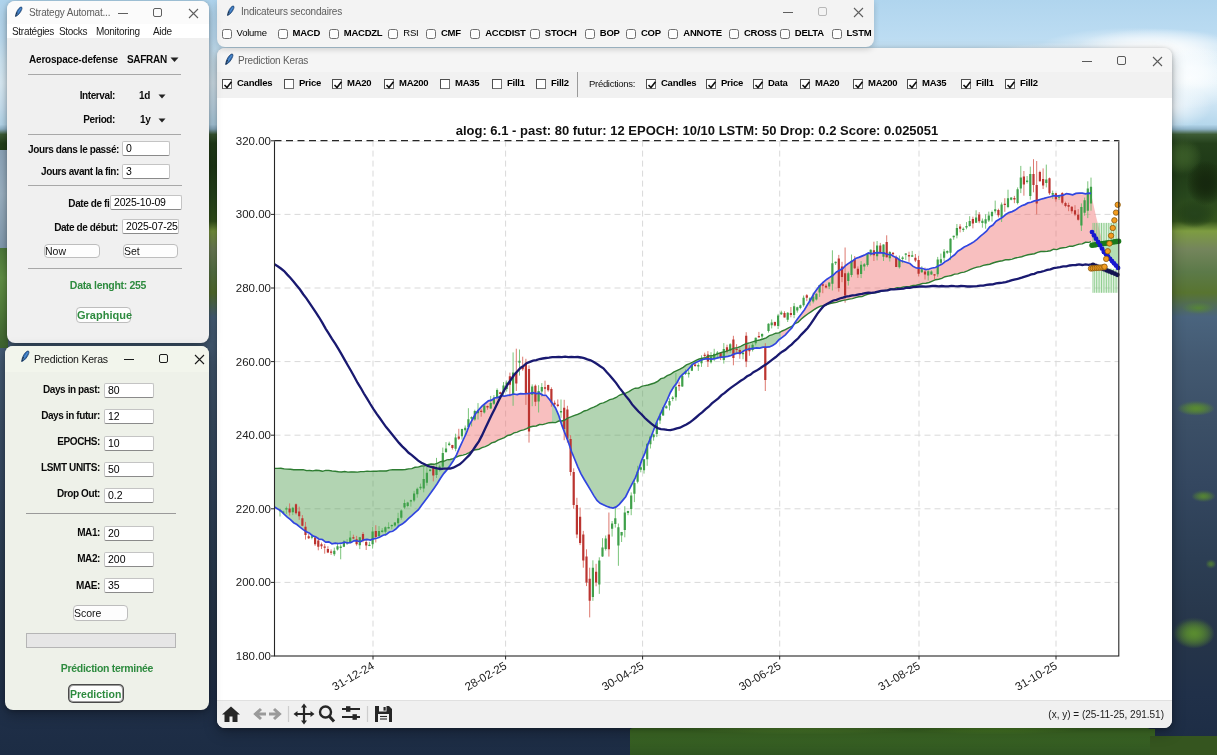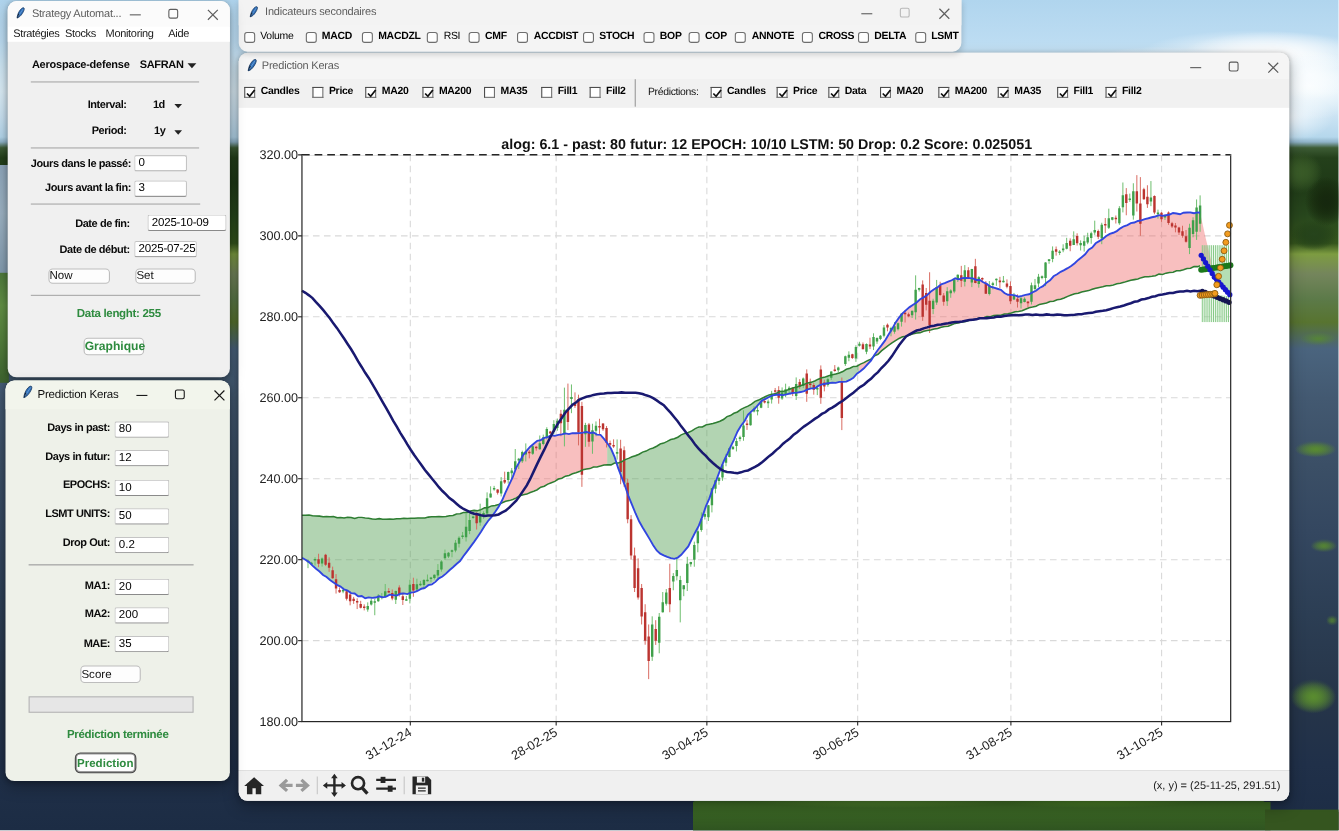--- a/index.html
+++ b/index.html
@@ -334,21 +334,21 @@
     <div style="position:absolute;left:382.79999999999995px;top:27px;font-size:9.5px;font-weight:700;letter-spacing:-0.25px;color:#000;white-space:nowrap">BOP</div>
 <div style="position:absolute;left:409px;top:29px;width:10px;height:10px;border:1.4px solid #6e6e6e;border-radius:2.5px;background:#fdfdfd"></div>
     <div style="position:absolute;left:424px;top:27px;font-size:9.5px;font-weight:700;letter-spacing:-0.25px;color:#000;white-space:nowrap">COP</div>
 <div style="position:absolute;left:451.29999999999995px;top:29px;width:10px;height:10px;border:1.4px solid #6e6e6e;border-radius:2.5px;background:#fdfdfd"></div>
     <div style="position:absolute;left:466.29999999999995px;top:27px;font-size:9.5px;font-weight:700;letter-spacing:-0.25px;color:#000;white-space:nowrap">ANNOTE</div>
 <div style="position:absolute;left:512px;top:29px;width:10px;height:10px;border:1.4px solid #6e6e6e;border-radius:2.5px;background:#fdfdfd"></div>
     <div style="position:absolute;left:527px;top:27px;font-size:9.5px;font-weight:700;letter-spacing:-0.25px;color:#000;white-space:nowrap">CROSS</div>
 <div style="position:absolute;left:562.8px;top:29px;width:10px;height:10px;border:1.4px solid #6e6e6e;border-radius:2.5px;background:#fdfdfd"></div>
     <div style="position:absolute;left:577.8px;top:27px;font-size:9.5px;font-weight:700;letter-spacing:-0.25px;color:#000;white-space:nowrap">DELTA</div>
 <div style="position:absolute;left:614.5px;top:29px;width:10px;height:10px;border:1.4px solid #6e6e6e;border-radius:2.5px;background:#fdfdfd"></div>
-    <div style="position:absolute;left:629.5px;top:27px;font-size:9.5px;font-weight:700;letter-spacing:-0.25px;color:#000;white-space:nowrap">LSMT</div>
+    <div style="position:absolute;left:629.5px;top:27px;font-size:9.5px;font-weight:700;letter-spacing:-0.25px;color:#000;white-space:nowrap">LSTM</div>
 </div>
 <div class="win" style="left:7px;top:1px;width:202px;height:342px;background:#f0f0f0">
 <div class="abs" style="left:0;top:0;width:202px;height:23px;background:#fbfbfb;border-radius:8px 8px 0 0"></div>
 <svg style="position:absolute;left:7px;top:5px" width="9" height="11" viewBox="0 0 11 13">
 <path d="M1.8 12.6 C2.0 9.6 3.4 5.6 5.9 2.8 C7.4 1.2 9.0 0.6 9.6 1.4 C10.3 2.3 9.4 4.9 7.7 7.5 C6.0 10.1 3.6 12.2 1.8 12.6 Z" fill="#2e6db8" stroke="#15355c" stroke-width="0.8"></path>
 <path d="M1.8 12.6 C2.0 11.0 2.6 9.0 3.5 7.2 L4.9 8.7 C3.8 10.3 2.6 11.9 1.8 12.6 Z" fill="#0d1f38"></path>
 <path d="M8.6 2.4 L3.0 10.8" stroke="#8fc0e8" stroke-width="0.55" fill="none"></path>
 </svg>
 <div class="abs ttl" style="left:22px;top:6px;font-size:10px">Strategy Automat...</div>
 <div style="position:absolute;left:111px;top:12px;width:10px;height:1px;background:#5f5f5f"></div>
@@ -377,21 +377,21 @@
 <svg class="abs" style="left:151px;top:117px" width="8" height="5" viewBox="0 0 8 5">
       <path d="M0.5 0.5 L4 4.5 L7.5 0.5 Z" fill="#222"></path>
     </svg>
 <div class="sep" style="left:21px;top:133px;width:153px"></div>
 <div class="lbl" style="right:90px;top:143px">Jours dans le passé:</div>
 <div class="inp" style="left:115px;top:140px;width:48px;height:15px">0</div>
 <div class="lbl" style="right:90px;top:165px">Jours avant la fin:</div>
 <div class="inp" style="left:115px;top:163px;width:48px;height:15px">3</div>
 <div class="sep" style="left:21px;top:184px;width:154px"></div>
 <div class="lbl" style="right:91px;top:197px">Date de fin:</div>
-<div class="inp" style="left:127px;top:194px;width:72px;height:15px;letter-spacing:-0.2px">2025-10-09</div>
+<div class="inp" style="left:103px;top:194px;width:72px;height:15px;letter-spacing:-0.2px">2025-10-09</div>
 <div class="lbl" style="right:91px;top:221px">Date de début:</div>
 <div class="inp" style="left:115px;top:218px;width:57px;height:15px;letter-spacing:-0.2px">2025-07-25</div>
 <div class="btn" style="left:37px;top:243px;width:56px;height:14px;line-height:13px">Now</div>
 <div class="btn" style="left:116px;top:243px;width:55px;height:14px;line-height:13px">Set</div>
 <div class="sep" style="left:21px;top:267px;width:154px"></div>
 <div class="abs" style="left:0;top:278px;width:202px;text-align:center;font-size:10.5px;font-weight:600;letter-spacing:-0.3px;color:#2e8b3f">Data lenght: 255</div>
 <div class="btn" style="left:69px;top:306px;width:55px;height:16px;line-height:15px;color:#2e8b3f;font-weight:700;font-size:11px">Graphique</div>
 </div>
 <div class="win" style="left:5px;top:346px;width:204px;height:364px;background:#eef1e9">
 <div class="abs" style="left:0;top:0;width:204px;height:26px;background:#f2f5ec;border-radius:8px 8px 0 0"></div>

